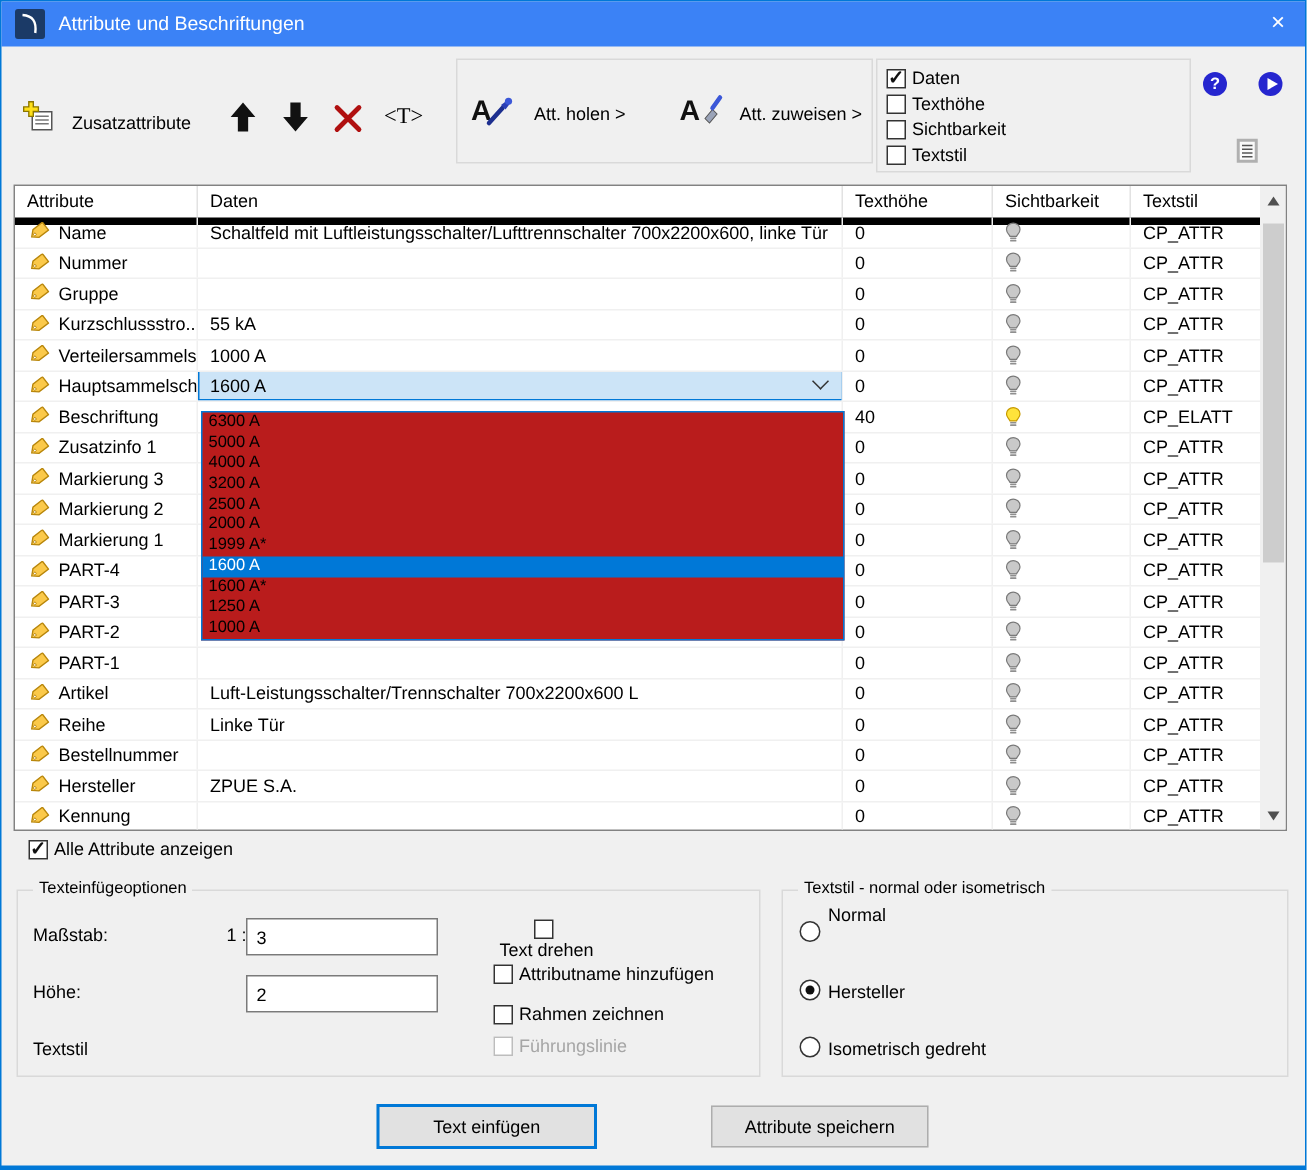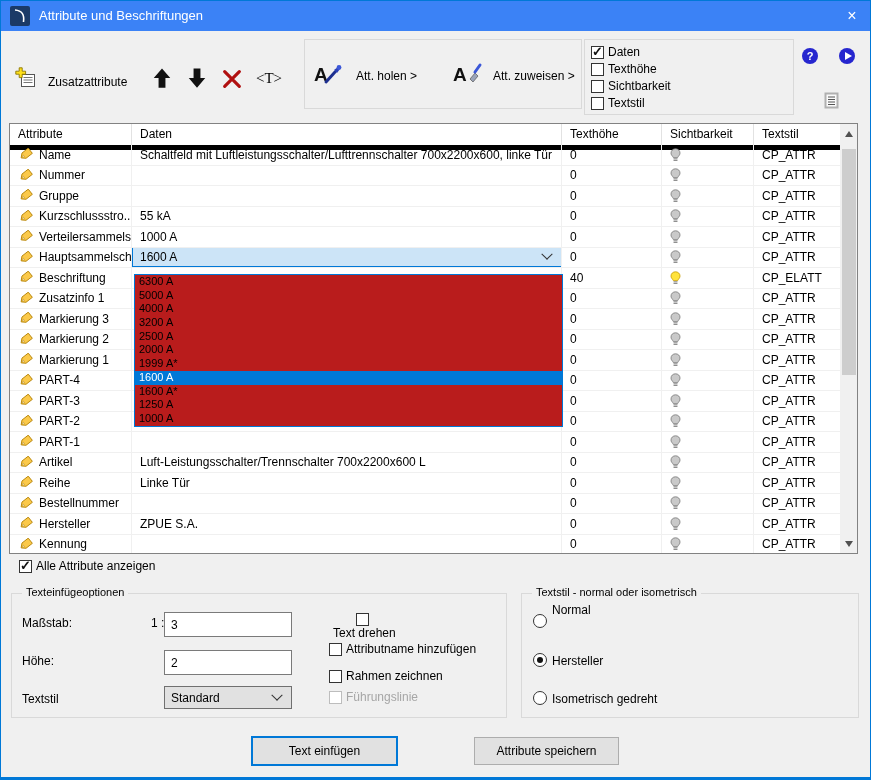--- a/index.html
+++ b/index.html
@@ -852,24 +852,20 @@
 
   <div class="groupbox gb-text">
     <span class="gb-title">Texteinfügeoptionen</span>
   </div>
   <span class="flabel" style="left:21px;top:615px;">Maßstab:</span>
   <span class="flabel" style="left:150px;top:615px;">1 :</span>
   <div class="finput" style="left:163px;top:611px;width:128px;height:25px;">3</div>
   <span class="flabel" style="left:21px;top:653px;">Höhe:</span>
   <div class="finput" style="left:163px;top:649px;width:128px;height:25px;">2</div>
   <span class="flabel" style="left:21px;top:691px;">Textstil</span>
-  <div class="fcombo" style="left:163px;top:685px;width:128px;height:23px;">
-    <span>Standard</span>
-    <span class="combo-chevron"></span>
-  </div>
 
   <div class="chk-abs" style="left:328px;top:612px;flex-direction:column;">
     <span class="cb"></span>
     <span class="cb-label">Text drehen</span>
   </div>
   <div class="chk-abs" style="left:328px;top:641px;">
     <span class="cb"></span>
     <span class="cb-label">Attributname hinzufügen</span>
   </div>
   <div class="chk-abs" style="left:328px;top:668px;">

